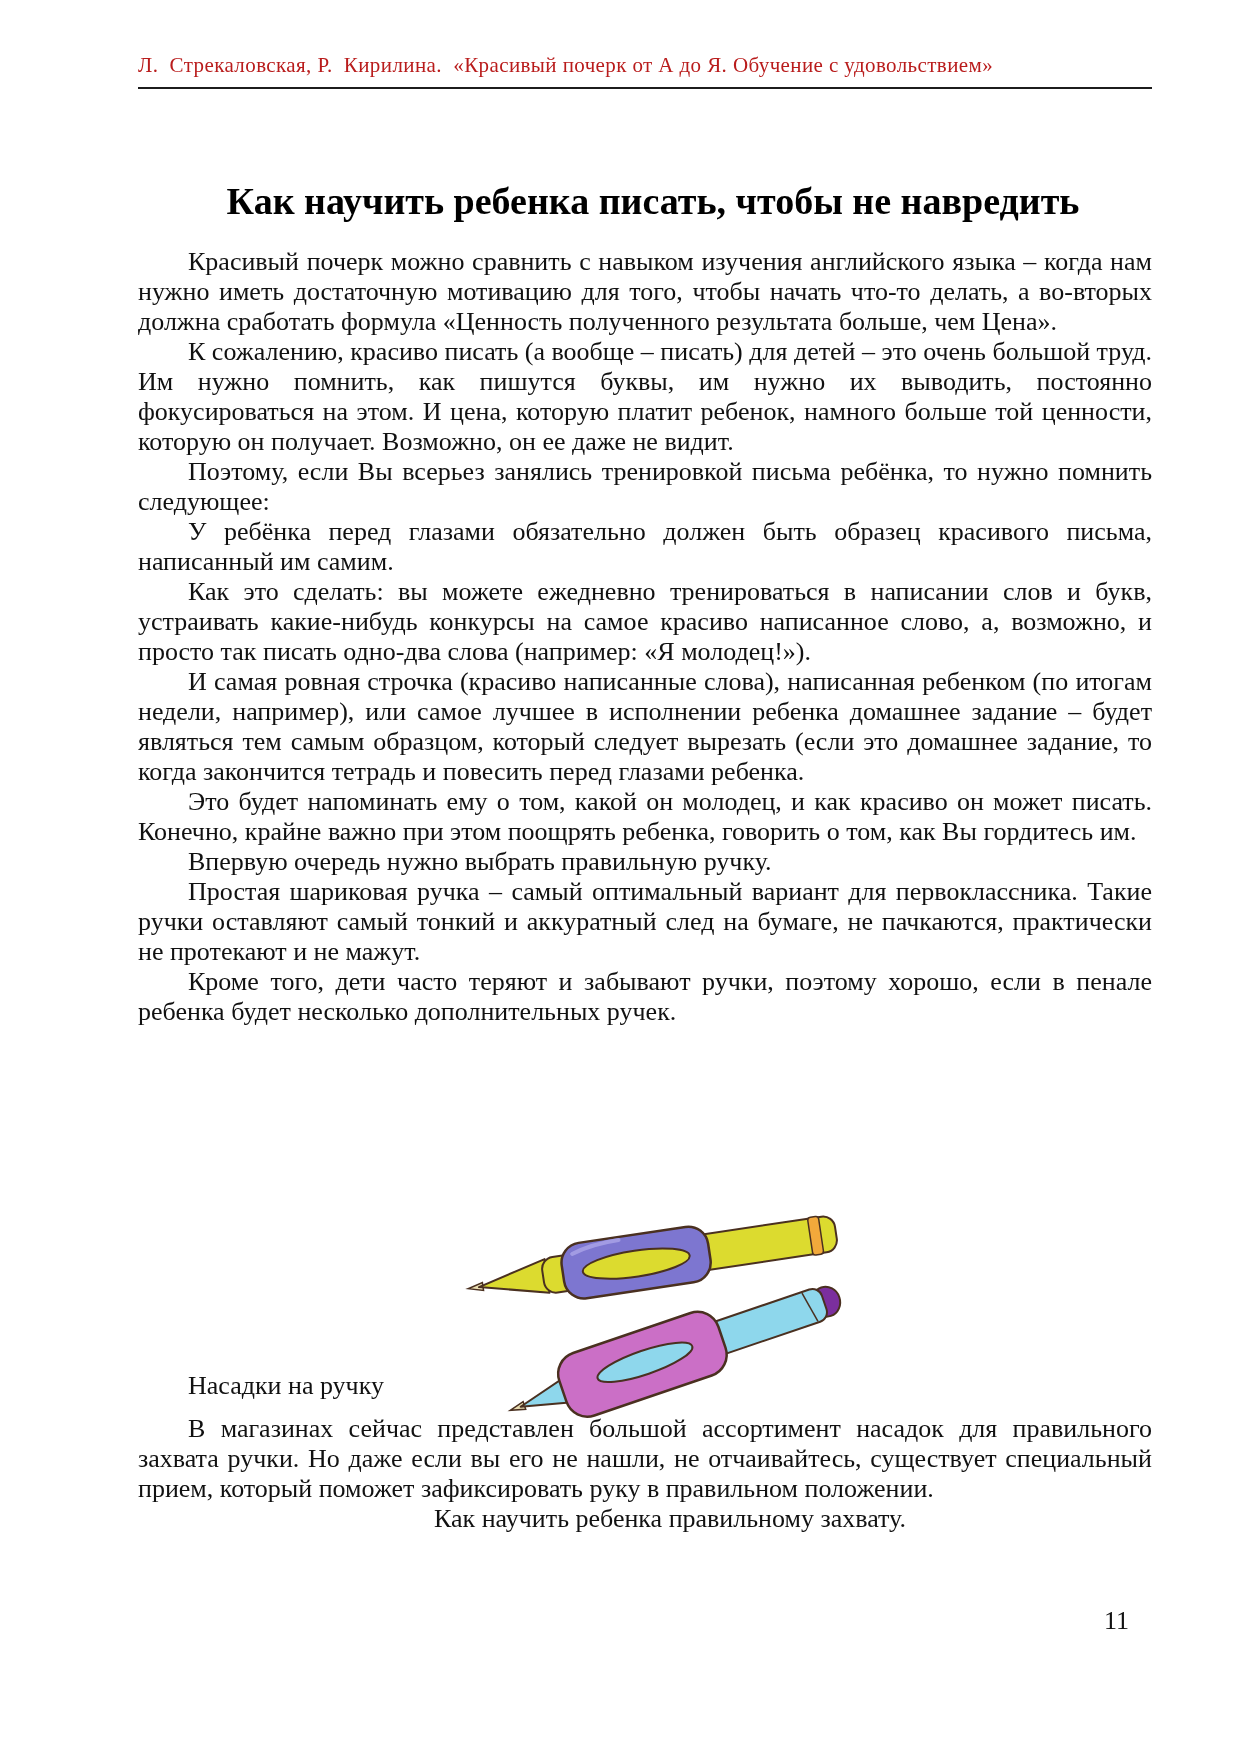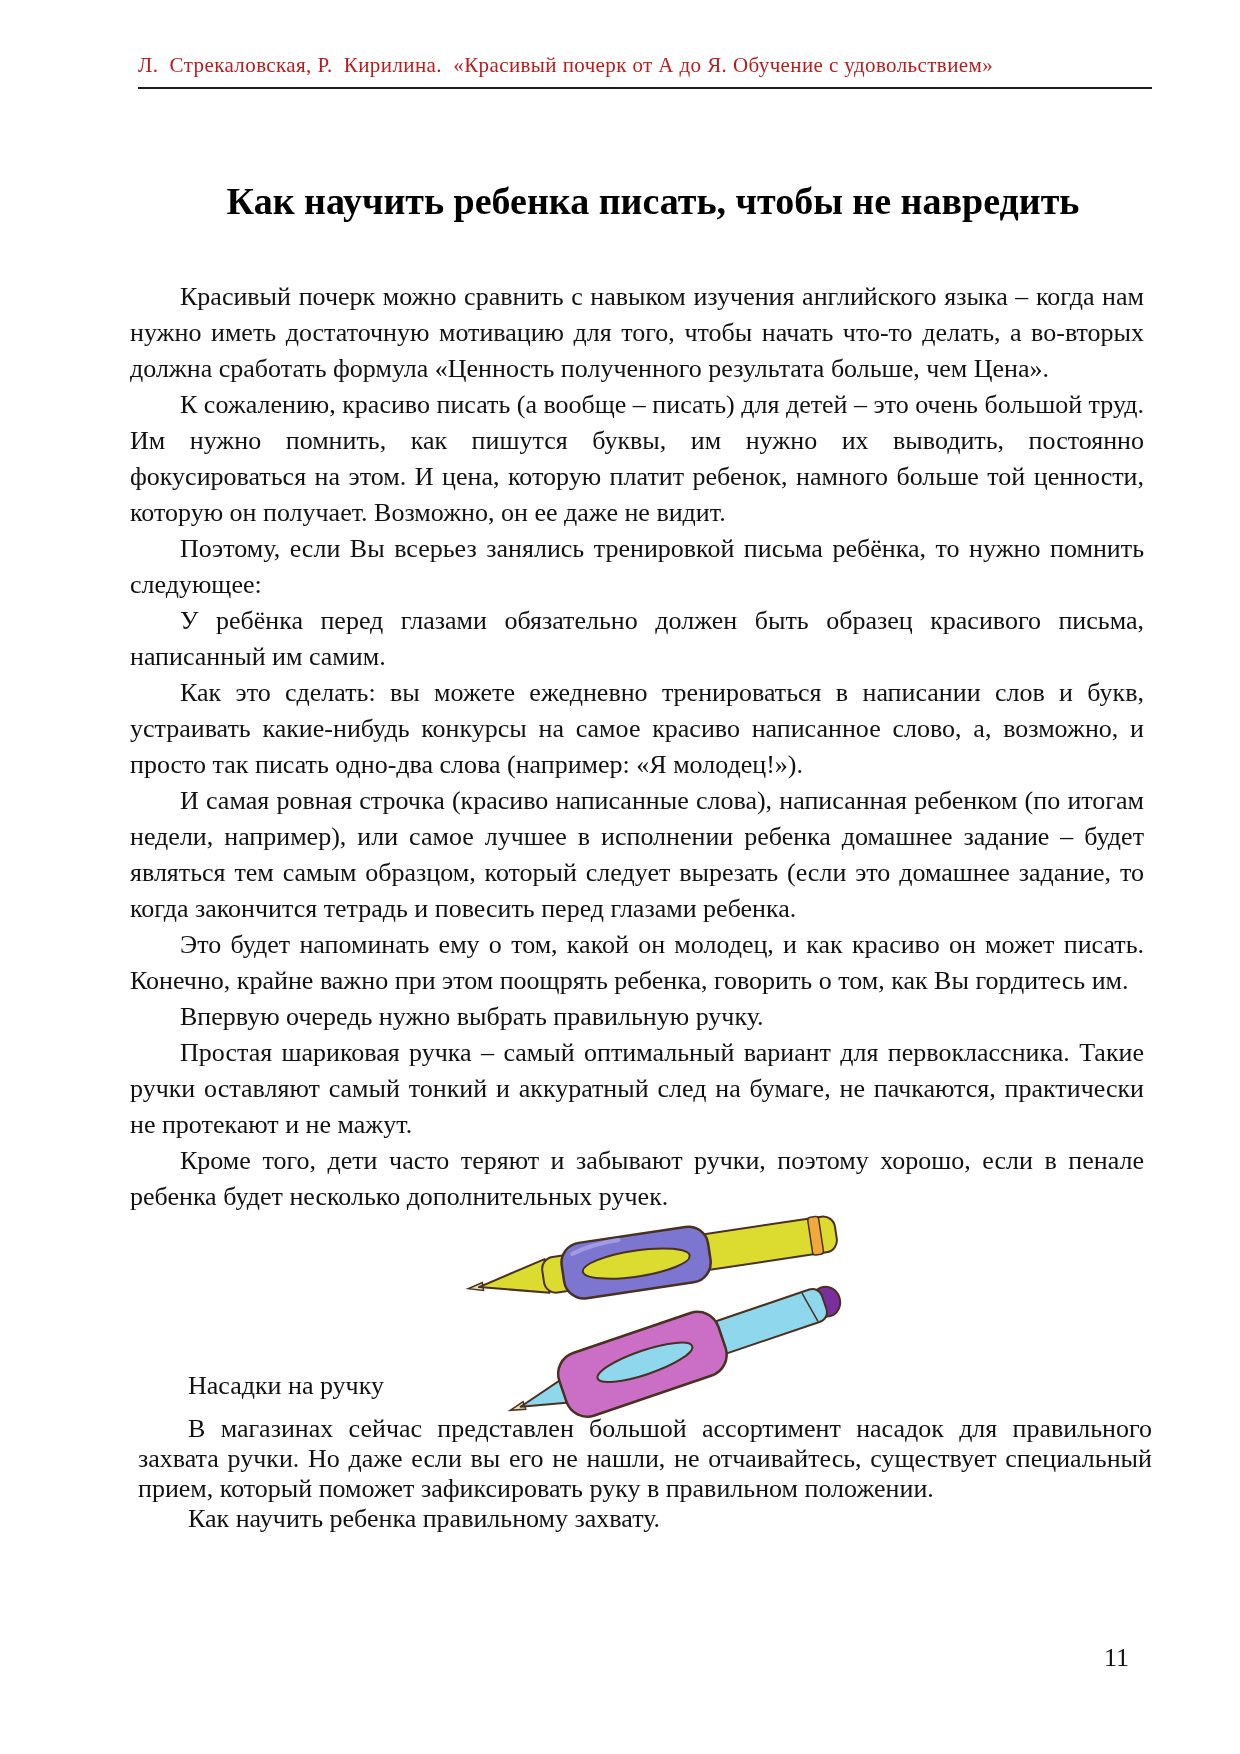--- a/index.html
+++ b/index.html
@@ -25,37 +25,36 @@
   }
   .chapter-title {
     position:absolute; left:138px; top:170px; width:1014px;
     margin:8px;
     text-align:center;
     font-size:38px; line-height:46px;
     font-weight:bold;
     color:#000000;
   }
   .body-text {
-    position:absolute; left:130px; top:247px; width:1014px;
-    font-size:26px; line-height:36px;
+    position:absolute; left:138px; top:247px; width:1014px;
+    font-size:26px; line-height:30px;
     text-align:justify;
-    margin-top:32px;
   }
   .body-text p { margin:0; text-indent:50px; }
   .pens-figure { position:absolute; left:398px; top:1203px; width:512px; height:248px; }
   .pens-figure svg .outl { stroke:#4a3020; }
   .caption-block {
     position:absolute; left:138px; top:1371px; width:1014px;
     font-size:26px; line-height:30px;
   }
   .caption-block p { margin:0; text-indent:50px; }
   .caption-block p.after-first { margin-top:13px; text-align:justify; }
-  .caption-block p.after-next  { text-align:left; }
+  .caption-block p.after-next  { text-align:center; }
   .page-number {
-    position:absolute; left:1104px; top:1643px;
+    position:absolute; left:1104px; top:1606px;
     font-size:26px; color:#111111;
   }
 </style>
 </head>
 <body>
 
 <div class="page">
 
   <div class="running-header">Л.  Стрекаловская, Р.  Кирилина.  «Красивый почерк от А до Я. Обучение с удовольствием»</div>
 

